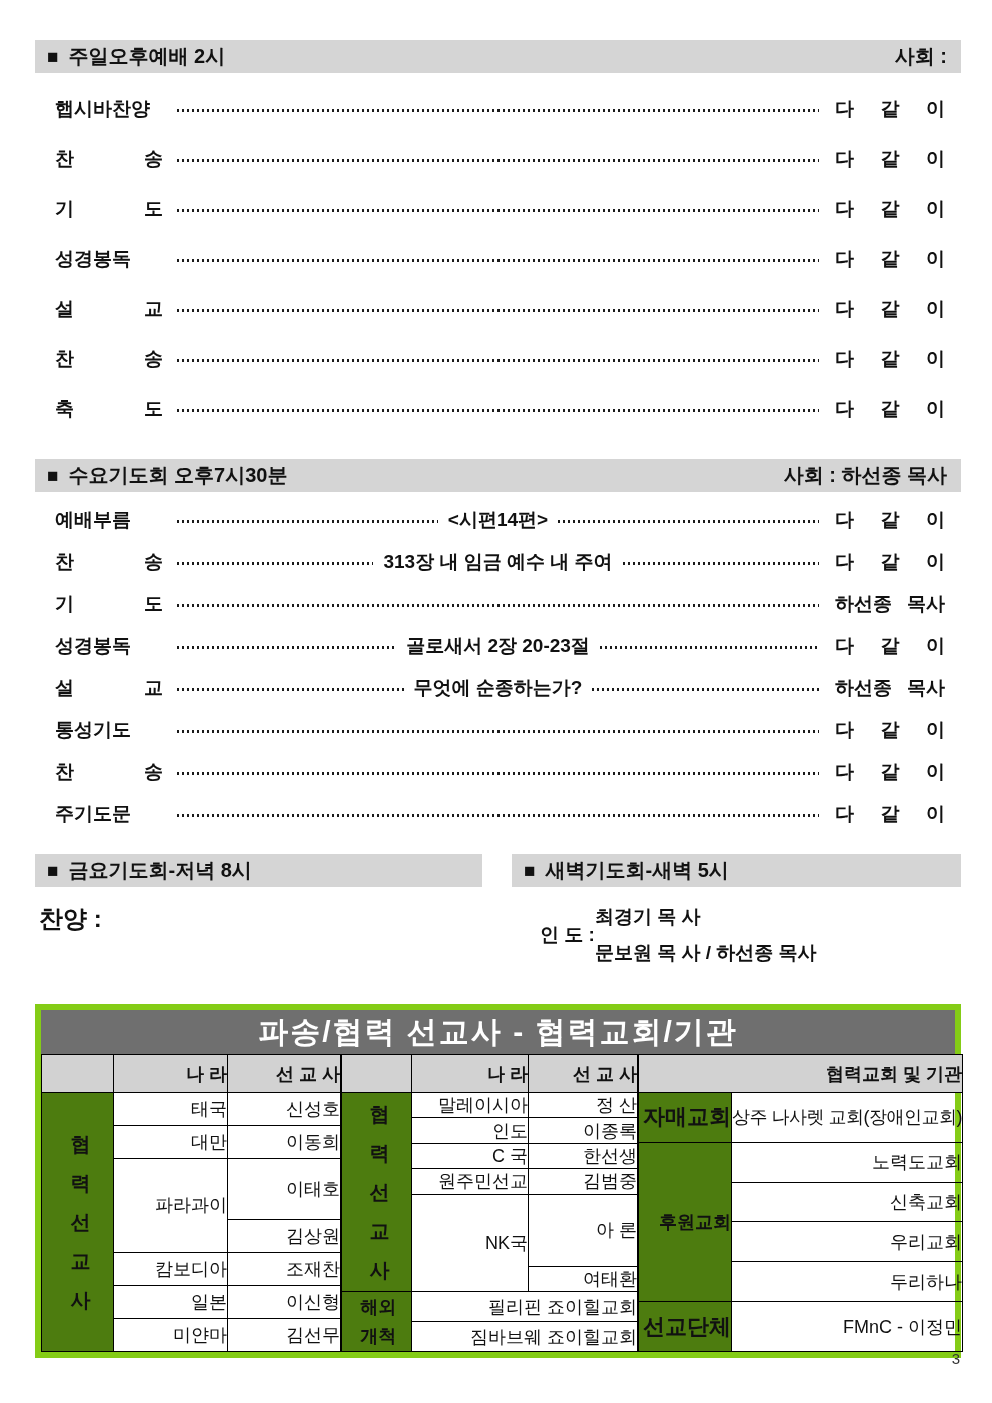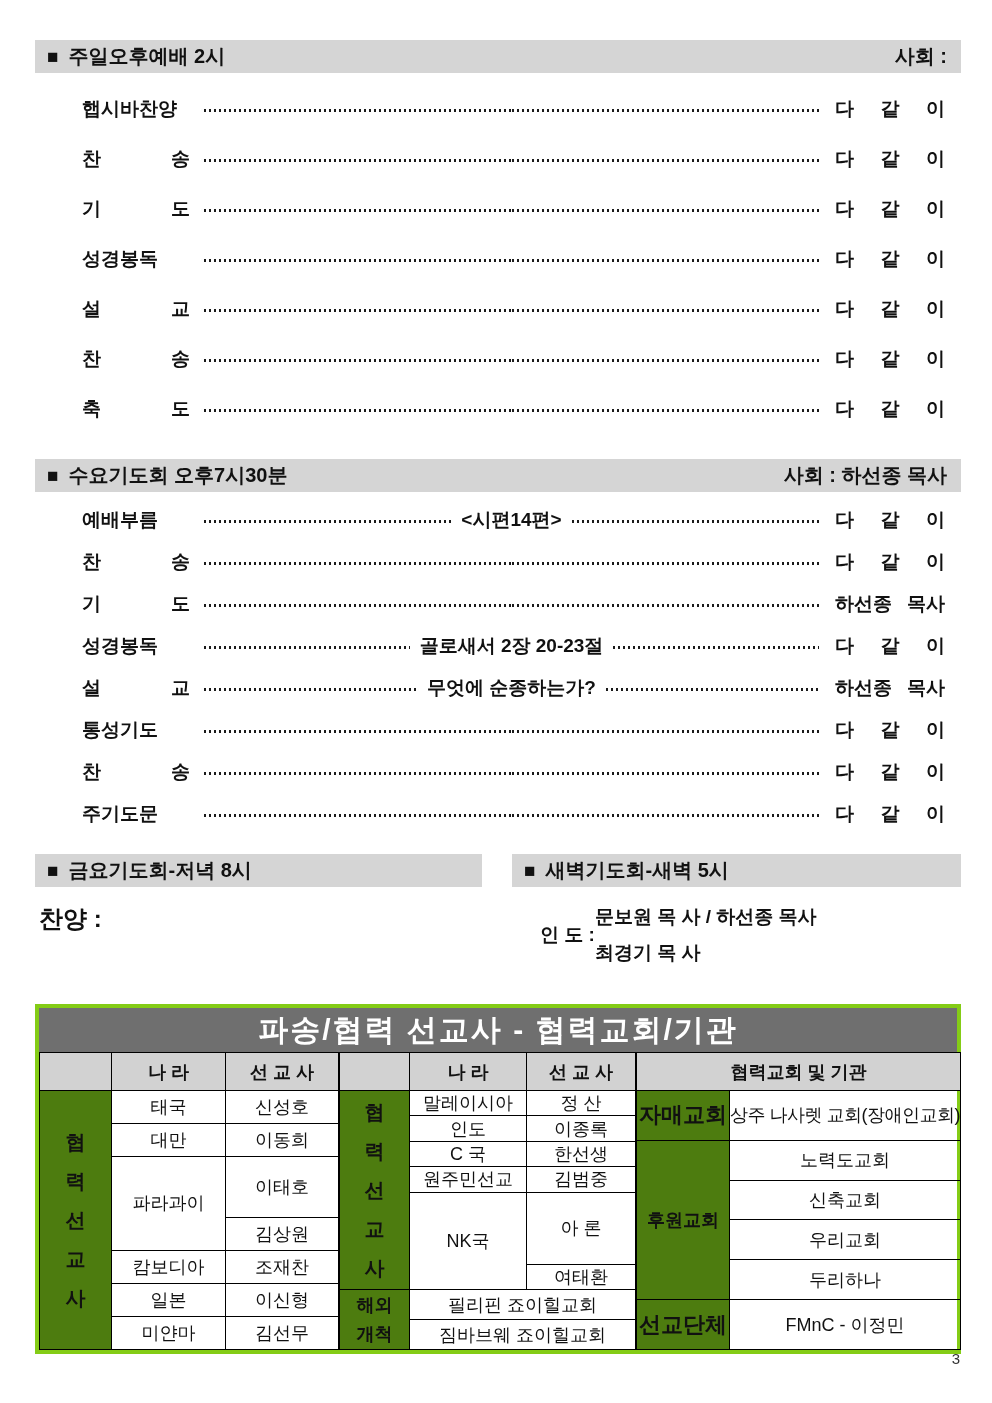--- a/index.html
+++ b/index.html
@@ -20,21 +20,21 @@
   .secbar .left { display:flex; align-items:center; gap:10px; }
   .marker { font-size:19px; line-height:1; }
 
   
   .olist1 .oline { margin-top:22px; }
   .olist2 .oline { margin-top:14px; }
   .oline {
     display:flex; align-items:center; height:28px;
     padding:0 16px 0 20px; font-weight:bold; font-size:19px;
   }
-  .lbl { width:108px; text-align:justify; text-align-last:justify; text-justify:inter-character; flex:none;margin-left:27px; }
+  .lbl { width:108px; text-align:justify; text-align-last:justify; text-justify:inter-character; flex:none; }
   .dots {
     flex:1; height:3px; align-self:center; margin-top:3px;
     background:repeating-linear-gradient(to right,#1a1a1a 0 2px,transparent 2px 5px);
   }
   .lbl + .dots { margin-left:14px; }
   .ctr { padding:0 10px; white-space:nowrap; }
   .ctr:empty { display:none; padding:0; }
   .val { width:110px; margin-left:16px; flex:none; text-align:justify; text-align-last:justify; text-justify:inter-character; white-space:nowrap; }
 
   .gap1 { margin-top:36px; }
@@ -42,29 +42,29 @@
   
   .bottomcols { display:flex; gap:30px; margin-top:26px; }
   .bcol-l { width:447px; flex:none; }
   .bcol-r { flex:1; }
   .bline { font-weight:bold; font-size:19px; margin-top:18px; padding-left:4px; }
   .bline2 { font-weight:bold; font-size:24px; margin-top:16px; padding-left:4px; }
   .dawnrow { display:flex; align-items:center; margin-top:12px; padding-left:28px; font-weight:bold; font-size:19px; }
   .dawnlines div { line-height:36px; }
 
   
-  .mtable { margin-top:33px; border:4px solid #84cc16; }
+  .mtable { margin-top:33px; border:6px solid #84cc16; }
   .mtitle {
     background:#6f6f6f; color:#ffffff; text-align:center;
     font-weight:bold; font-size:30px; height:44px; line-height:44px; letter-spacing:2px;
   }
   .mbody { display:flex; }
   table.sub { border-collapse:collapse; table-layout:fixed; height:298px; flex:none; }
   table.sub td {
-    border:1px solid #000; text-align:center; font-size:18px;
+    border:1px solid #000; text-align:right; font-size:18px;
     overflow:hidden; white-space:nowrap; padding:0;
   }
   td.hcell { background:#d2d2d2; font-weight:bold; height:38px; font-size:19px; }
   td.gcell { background:#4d7c0f; font-weight:bold; font-size:20px; vertical-align:middle; }
   .vtext { width:1.3em; margin:0 auto; word-break:break-all; line-height:1.95; font-weight:bold; font-size:20px; white-space:normal; }
   td.valcell { text-align:left; padding-left:10px; white-space:pre;margin-left:46px; }
   td.namecell { white-space:pre; }
   td.small { font-size:16px; letter-spacing:-0.5px; }
   .wrap2 { white-space:normal; width:2.2em; margin:0 auto; line-height:1.6; }
 
@@ -147,20 +147,21 @@
     <div class="oline">
       <div class="lbl">예배부름</div>
       <div class="dots"></div>
       <div class="ctr">&lt;시편14편&gt;</div>
       <div class="dots"></div>
       <div class="val">다 같 이</div>
     </div>
     <div class="oline">
       <div class="lbl">찬 송</div>
       <div class="dots"></div>
+      <div class="ctr">313장 내 임금 예수 내 주여</div>
       <div class="dots"></div>
       <div class="val">다 같 이</div>
     </div>
     <div class="oline">
       <div class="lbl">기 도</div>
       <div class="dots"></div>
 
       <div class="dots"></div>
       <div class="val">하선종 목사</div>
     </div>
@@ -214,22 +215,22 @@
     <div class="bcol-r">
       <div class="secbar">
         <div class="left">
           <span class="marker">■</span>
           <span>새벽기도회-새벽 5시</span>
         </div>
       </div>
       <div class="dawnrow">
         <span>인 도 :</span>
         <div class="dawnlines">
+          <div>최경기 목 사</div>
           <div>문보원 목 사 / 하선종 목사</div>
-          <div>최경기 목 사</div>
         </div>
       </div>
     </div>
   </div>
 
   <div class="mtable">
     <div class="mtitle">파송/협력 선교사 - 협력교회/기관</div>
     <div class="mbody">
 
       <table class="sub" style="width:300px">

